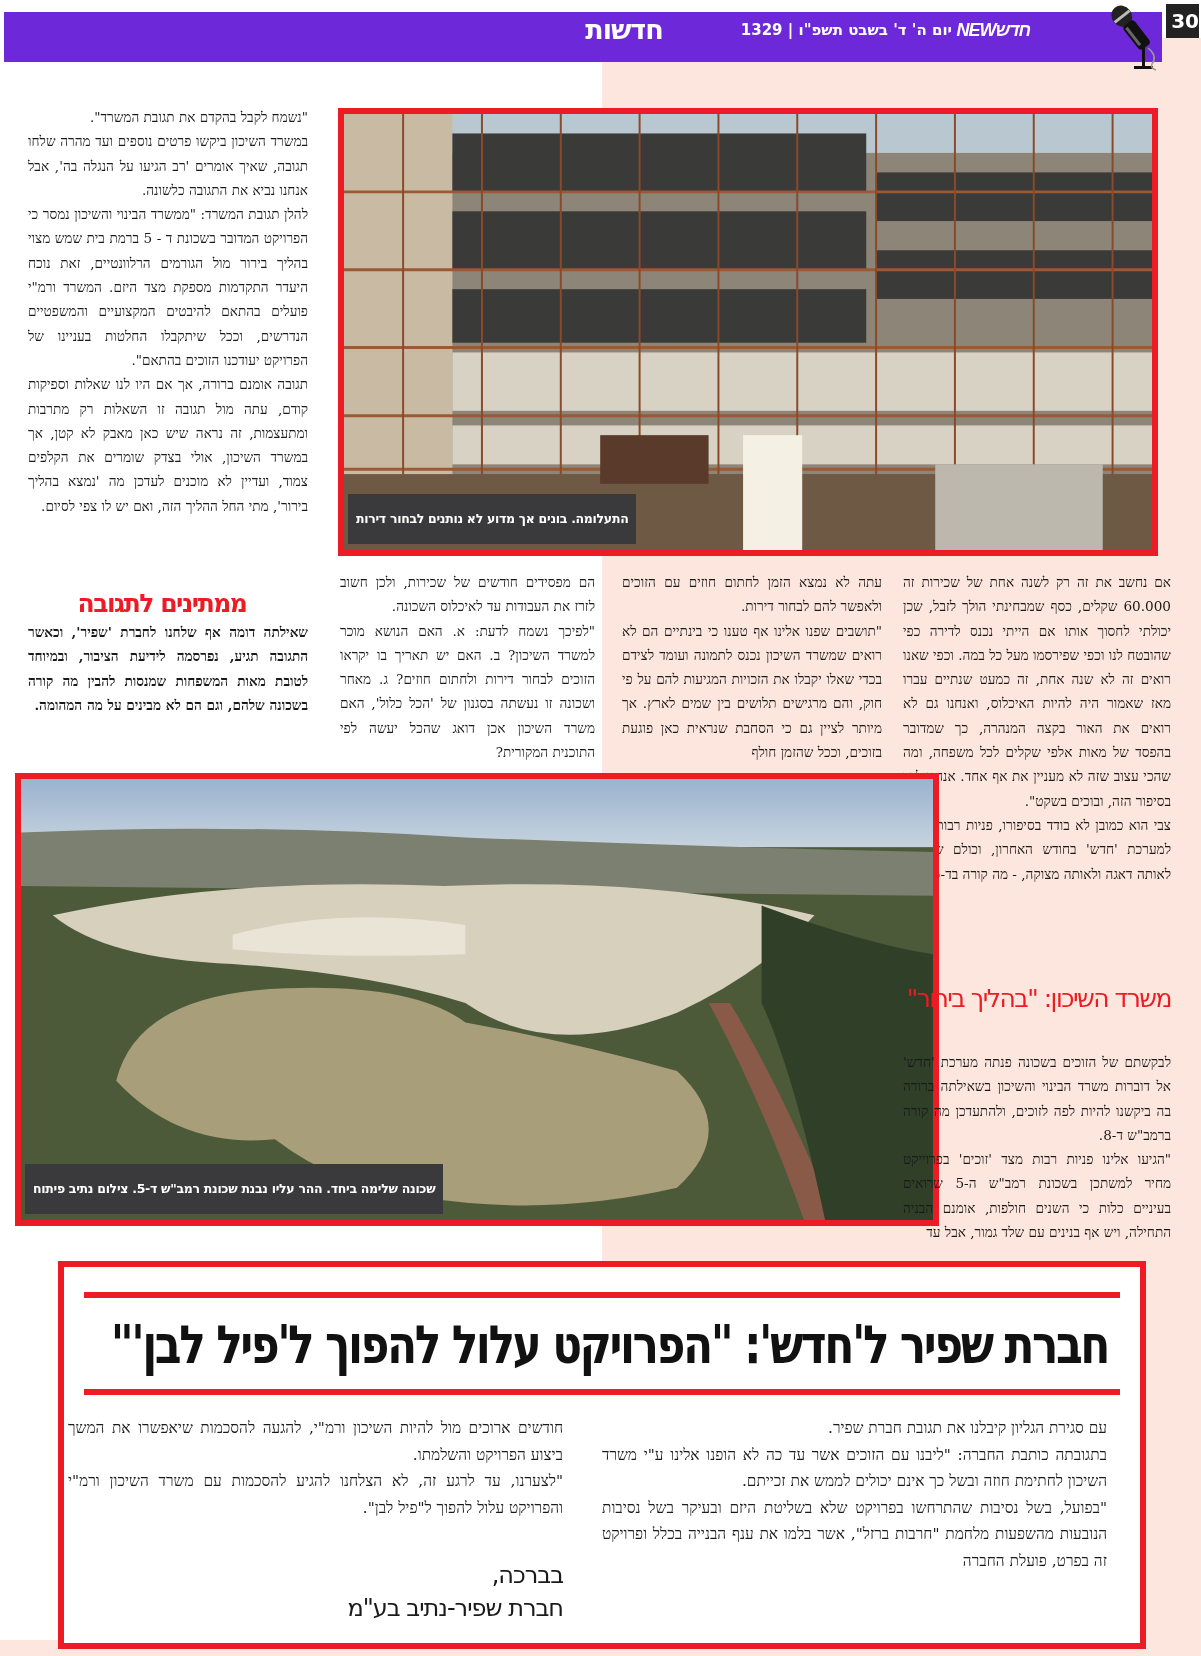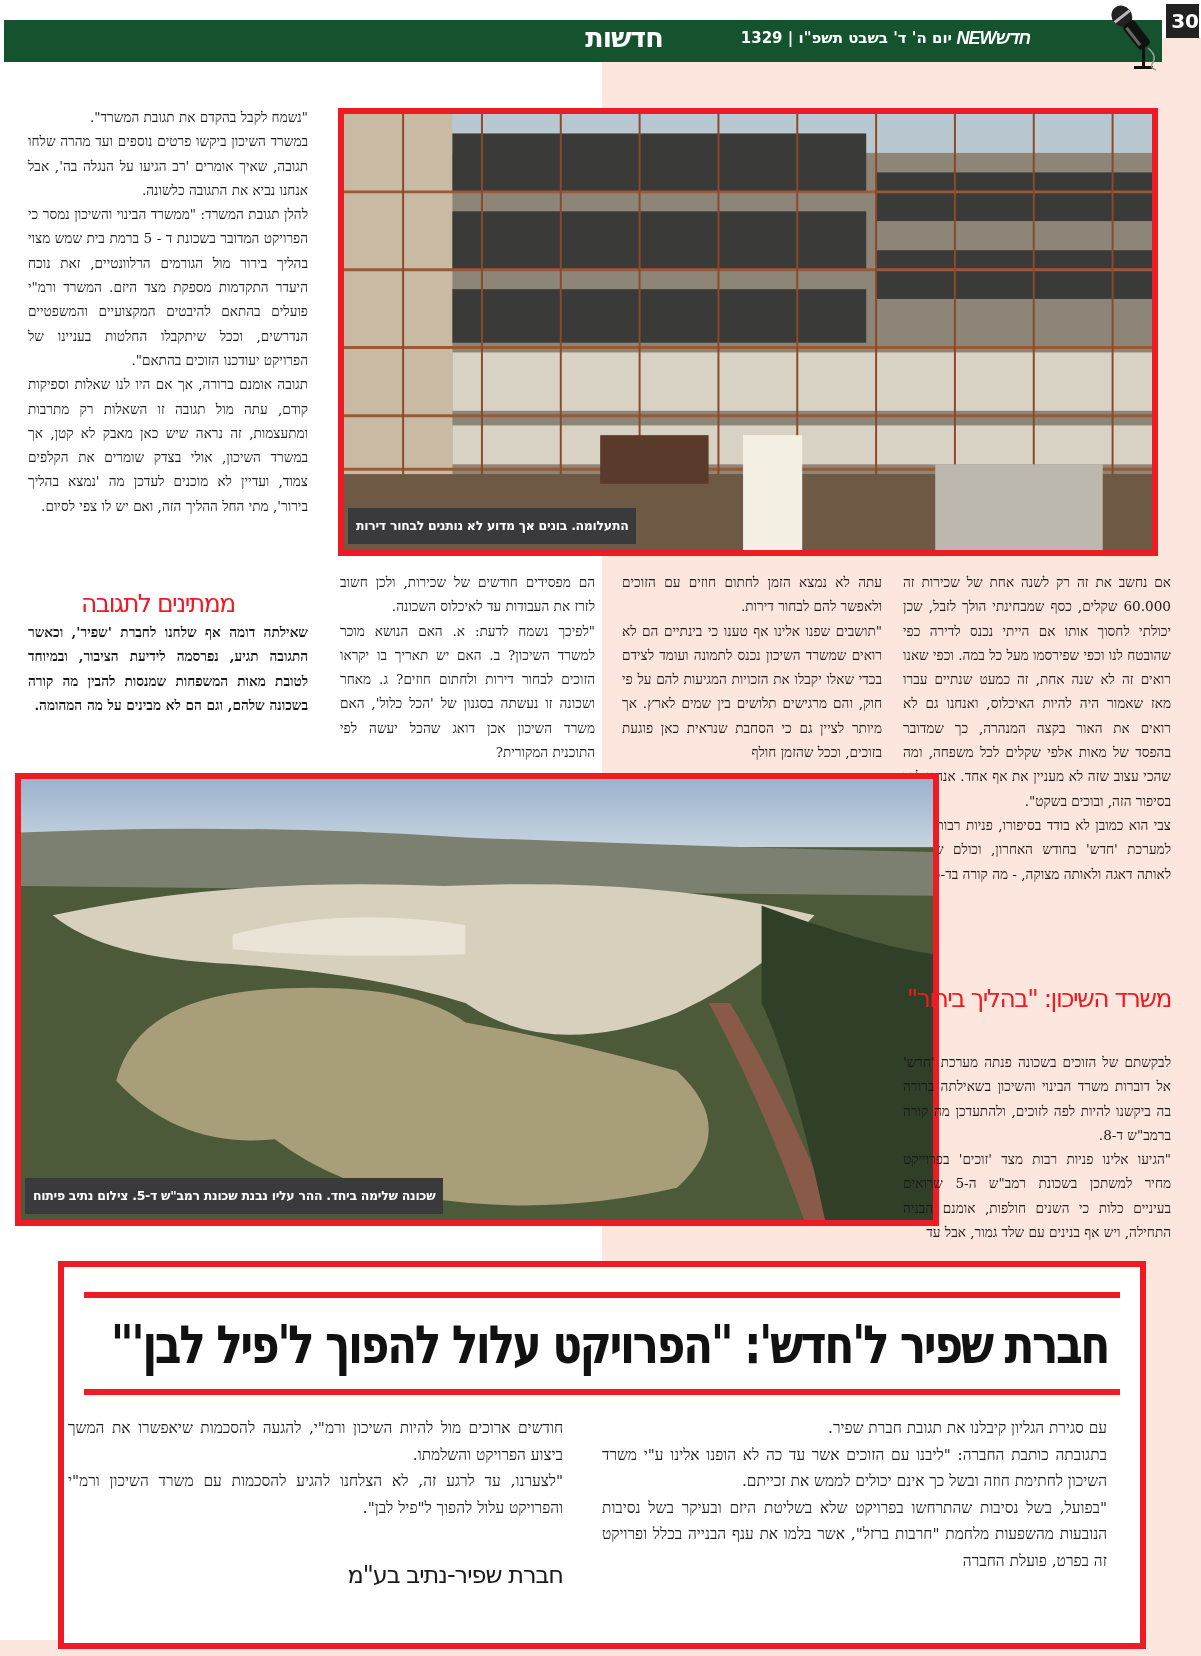--- a/index.html
+++ b/index.html
@@ -3,47 +3,47 @@
 <meta charset="utf-8">
 <style>
   * { box-sizing: border-box; margin: 0; padding: 0; }
   html, body { width: 1201px; height: 1656px; background: #ffffff; overflow: hidden; }
   body { position: relative; font-family: "DejaVu Serif", "Liberation Serif", serif; color: #1a1a1a; direction: rtl; }
 
   .pink-bg { position: absolute; left: 602px; top: 38px; width: 599px; height: 1618px; background: #fde6dd; }
   .pink-bottom { position: absolute; left: 0; top: 1640px; width: 1201px; height: 16px; background: #fde6dd; }
 
   
-  .header-bar { position: absolute; left: 4px; top: 20px; width: 1158px; height: 42px; background: #14532d; }
+  .header-bar { position: absolute; left: 4px; top: 12px; width: 1158px; height: 50px; background: #6d28d9; }
   .section-title { position: absolute; left: 560px; top: 2px; width: 120px; text-align: center; color: #fff; font-family: "DejaVu Sans", sans-serif; font-weight: bold; font-size: 27px; line-height: 32px; letter-spacing: -1px; }
   .issue-info { position: absolute; right: 210px; top: 8px; color: #fff; font-family: "DejaVu Sans", sans-serif; font-weight: bold; font-size: 15px; line-height: 20px; white-space: nowrap; direction: rtl; }
   .logo { position: absolute; right: 132px; top: 8px; color: #fff; font-family: Liberation Sans, sans-serif; font-weight: bold; font-size: 18px; line-height: 20px; font-style: italic; letter-spacing: -1px; }
   .page-number { position: absolute; left: 1166px; top: 4px; width: 33px; height: 34px; background: #222; color: #fff; font-family: "DejaVu Sans", sans-serif; font-weight: bold; font-size: 20px; line-height: 34px; text-align: right; }
   .mic-icon { position: absolute; left: 1106px; top: 4px; width: 60px; height: 70px; }
 
   
   .col { position: absolute; font-size: 13.6px; line-height: 24.3px; text-align: justify; text-align-last: right; }
   .col p { margin: 0; }
   .col-a { left: 28px; top: 105px; width: 280px; }
   .col-a2 { left: 28px; top: 620px; width: 280px; font-weight: bold; }
   .col-b { left: 340px; top: 570px; width: 255px; }
   .col-c { left: 622px; top: 570px; width: 260px; }
   .col-d { left: 903px; top: 570px; width: 268px; }
   .col-e { left: 903px; top: 1050px; width: 268px; }
 
   .subhead { position: absolute; color: #ed1c24; font-family: "DejaVu Sans", sans-serif; font-size: 25px; line-height: 28px; font-weight: normal; letter-spacing: -1.5px; }
-  .subhead-a { right: 840px; top: 590px; width: 280px; text-align: left; }
+  .subhead-a { right: 899px; top: 590px; width: 280px; text-align: center; font-weight: bold; }
   .subhead-e { left: 903px; top: 985px; width: 268px; text-align: right; }
 
   
   .photo { position: absolute; border: 6px solid #ed1c24; overflow: hidden; }
   .photo-top { left: 338px; top: 108px; width: 820px; height: 448px; }
   .photo-mid { left: 15px; top: 773px; width: 924px; height: 453px; }
   .photo svg { display: block; width: 100%; height: 100%; }
-  .caption { position: absolute; background: #3a3a3c; color: #fff; font-family: "DejaVu Sans", sans-serif; font-weight: bold; font-size: 12.5px; line-height: 26px; padding: 5px 8px; white-space: nowrap; direction: rtl; letter-spacing: -0.3px; }
+  .caption { position: absolute; background: #3a3a3c; color: #fff; font-family: "DejaVu Sans", sans-serif; font-weight: bold; font-size: 12.5px; line-height: 26px; padding: 12px 8px; white-space: nowrap; direction: rtl; letter-spacing: -0.3px; }
   .caption-top { left: 4px; bottom: 6px; }
   .caption-mid { left: 4px; bottom: 6px; }
 
   
   .statement-box { position: absolute; left: 58px; top: 1261px; width: 1088px; height: 388px; border: 6px solid #ed1c24; background: #fff; }
   .rule { position: absolute; left: 20px; right: 20px; height: 6px; background: #ed1c24; }
   .rule-top { top: 25px; }
   .rule-bottom { top: 122px; }
   .statement-headline { position: absolute; right: 20px; left: 20px; top: 35px; height: 86px; text-align: right; font-family: "DejaVu Sans", sans-serif; font-weight: bold; font-size: 44px; line-height: 86px; letter-spacing: -2.5px; color: #111; padding-right: 12px; transform: scaleY(1.2); transform-origin: center; }
   .stmt-col { position: absolute; font-size: 15.4px; line-height: 26.5px; text-align: justify; text-align-last: right; }
@@ -181,15 +181,16 @@
   <div class="stmt-col stmt-right">
     <p>עם סגירת הגליון קיבלנו את תגובת חברת שפיר.</p>
     <p>בתגובתה כותבת החברה: "ליבנו עם הזוכים אשר עד כה לא הופנו אלינו ע"י משרד השיכון לחתימת חוזה ובשל כך אינם יכולים לממש את זכייתם.</p>
     <p>"בפועל, בשל נסיבות שהתרחשו בפרויקט שלא בשליטת היזם ובעיקר בשל נסיבות הנובעות מהשפעות מלחמת "חרבות ברזל", אשר בלמו את ענף הבנייה בכלל ופרויקט זה בפרט, פועלת החברה</p>
   </div>
   <div class="stmt-col stmt-left">
     <p>חודשים ארוכים מול להיות השיכון ורמ"י, להגעה להסכמות שיאפשרו את המשך ביצוע הפרויקט והשלמתו.</p>
     <p>"לצערנו, עד לרגע זה, לא הצלחנו להגיע להסכמות עם משרד השיכון ורמ"י והפרויקט עלול להפוך ל"פיל לבן".</p>
   </div>
   <div class="signoff">
+    <div>בברכה,</div>
     <div>חברת שפיר-נתיב בע"מ</div>
   </div>
 </div>
 
 </body></html>

